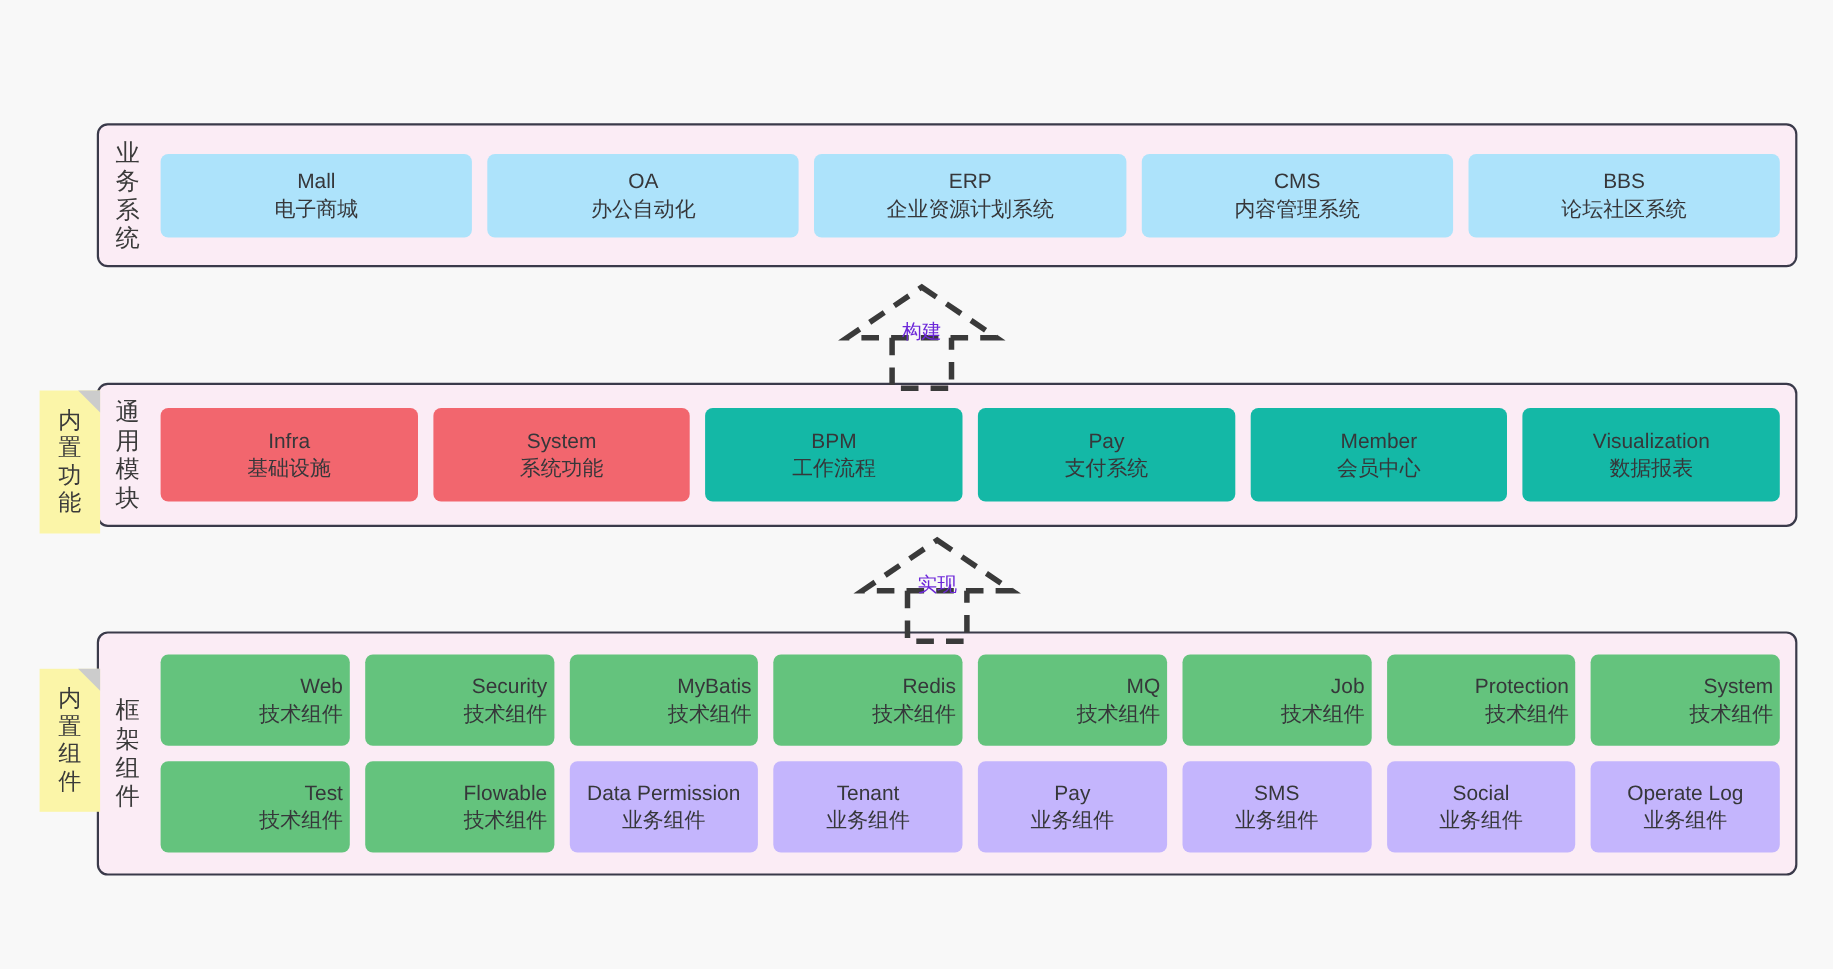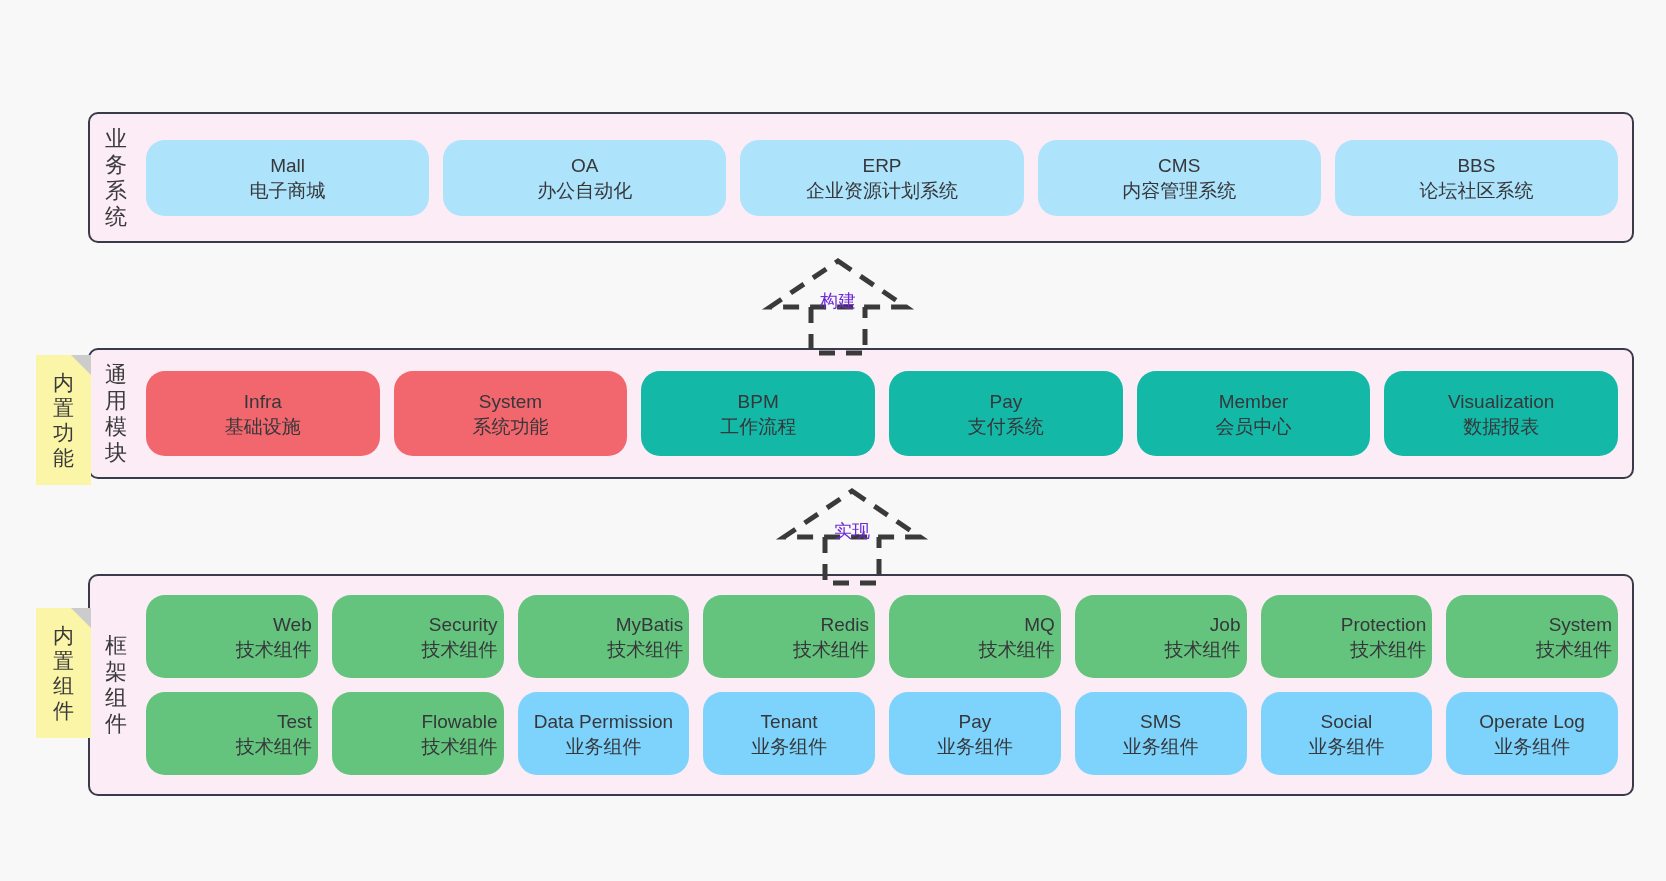--- a/index.html
+++ b/index.html
@@ -55,42 +55,42 @@
     gap: 14px;
     padding: 0 14px 0 4px;
   }
   .row {
     display: flex;
     flex-direction: row;
     gap: 14px;
   }
   .card {
     flex: 1 1 0;
-    border-radius: 19px;
+    border-radius: 7px;
     display: flex;
     flex-direction: column;
     align-items: center;
     justify-content: center;
     text-align: center;
     font-size: 19px;
     line-height: 25px;
     color: #36373a;
     box-sizing: border-box;
     padding: 4px 6px;
     user-select: none;
   }
   .card .t1 { display: block; }
   .card .t2 { display: block; }
 
   
   .c-blue        { background: #ade3fb; }
   .c-red         { background: #f2666e; }
   .c-pink        { background: #14b8a6; }
   .c-green       { background: #64c37d; align-items: flex-end; }
-  .c-lightgreen  { background: #7dd3fc; }
+  .c-lightgreen  { background: #c4b5fd; }
 
   
   #panel-business { left: 88px;  top: 112px; width: 1546px; height: 131px; }
   #panel-business .panel-body .row { height: 76px; }
 
   #panel-common   { left: 88px;  top: 348px; width: 1546px; height: 131px; }
   #panel-common .panel-body .row { height: 85px; }
 
   #panel-framework{ left: 88px;  top: 574px; width: 1546px; height: 222px; }
   #panel-framework .panel-body .row { height: 83px; }

